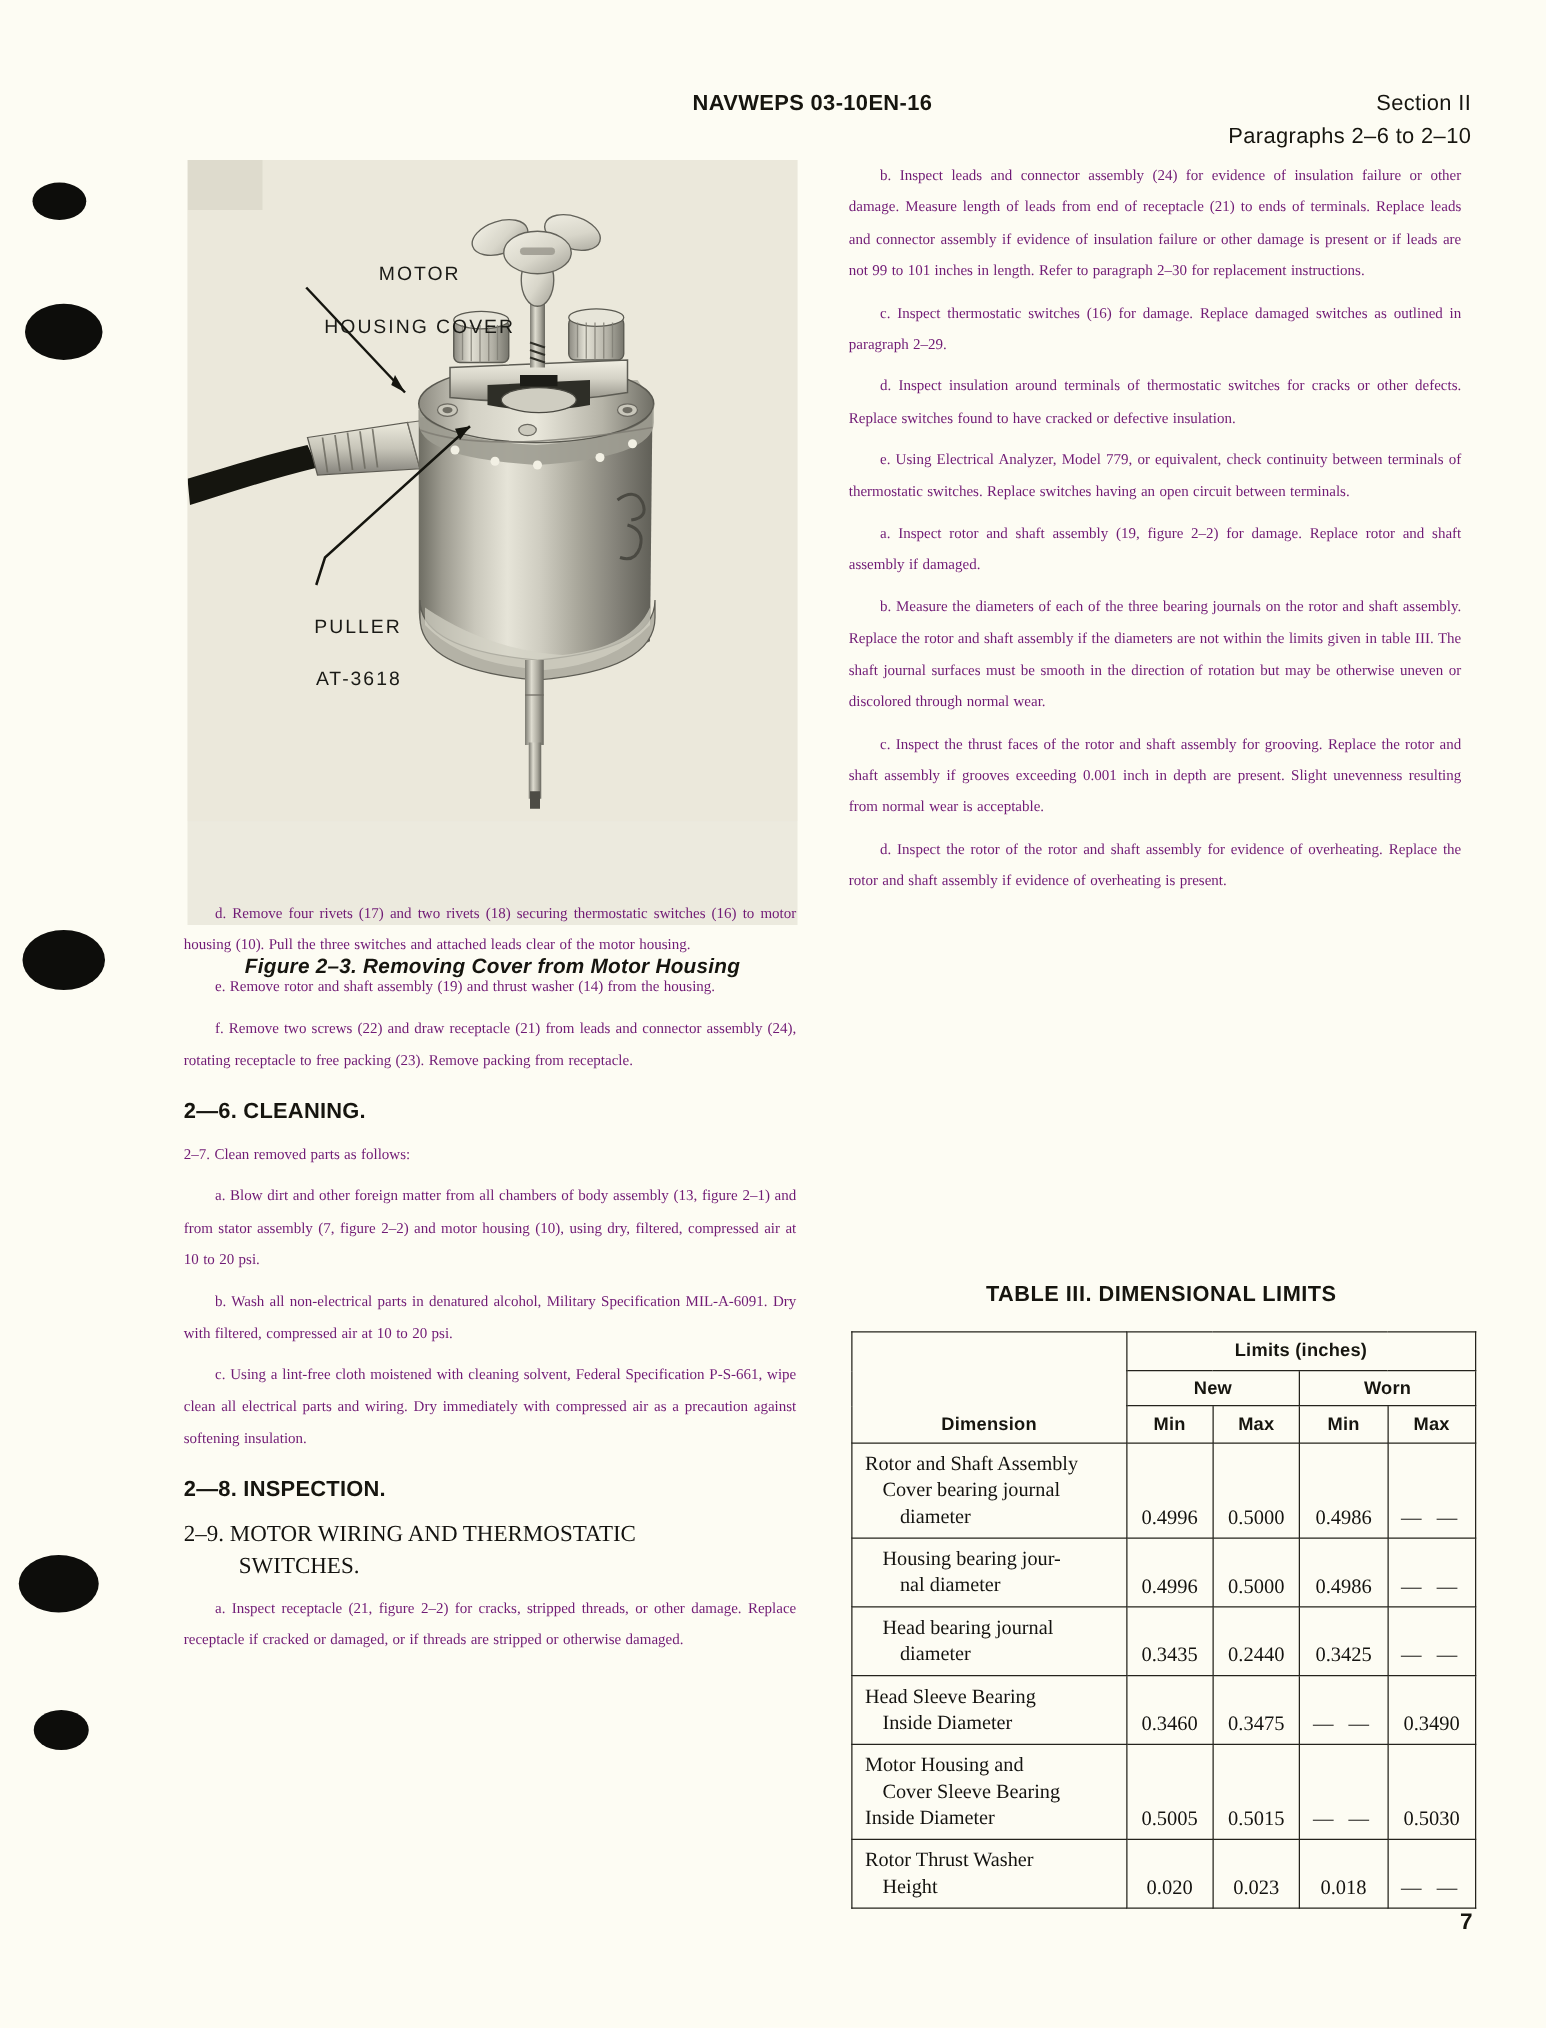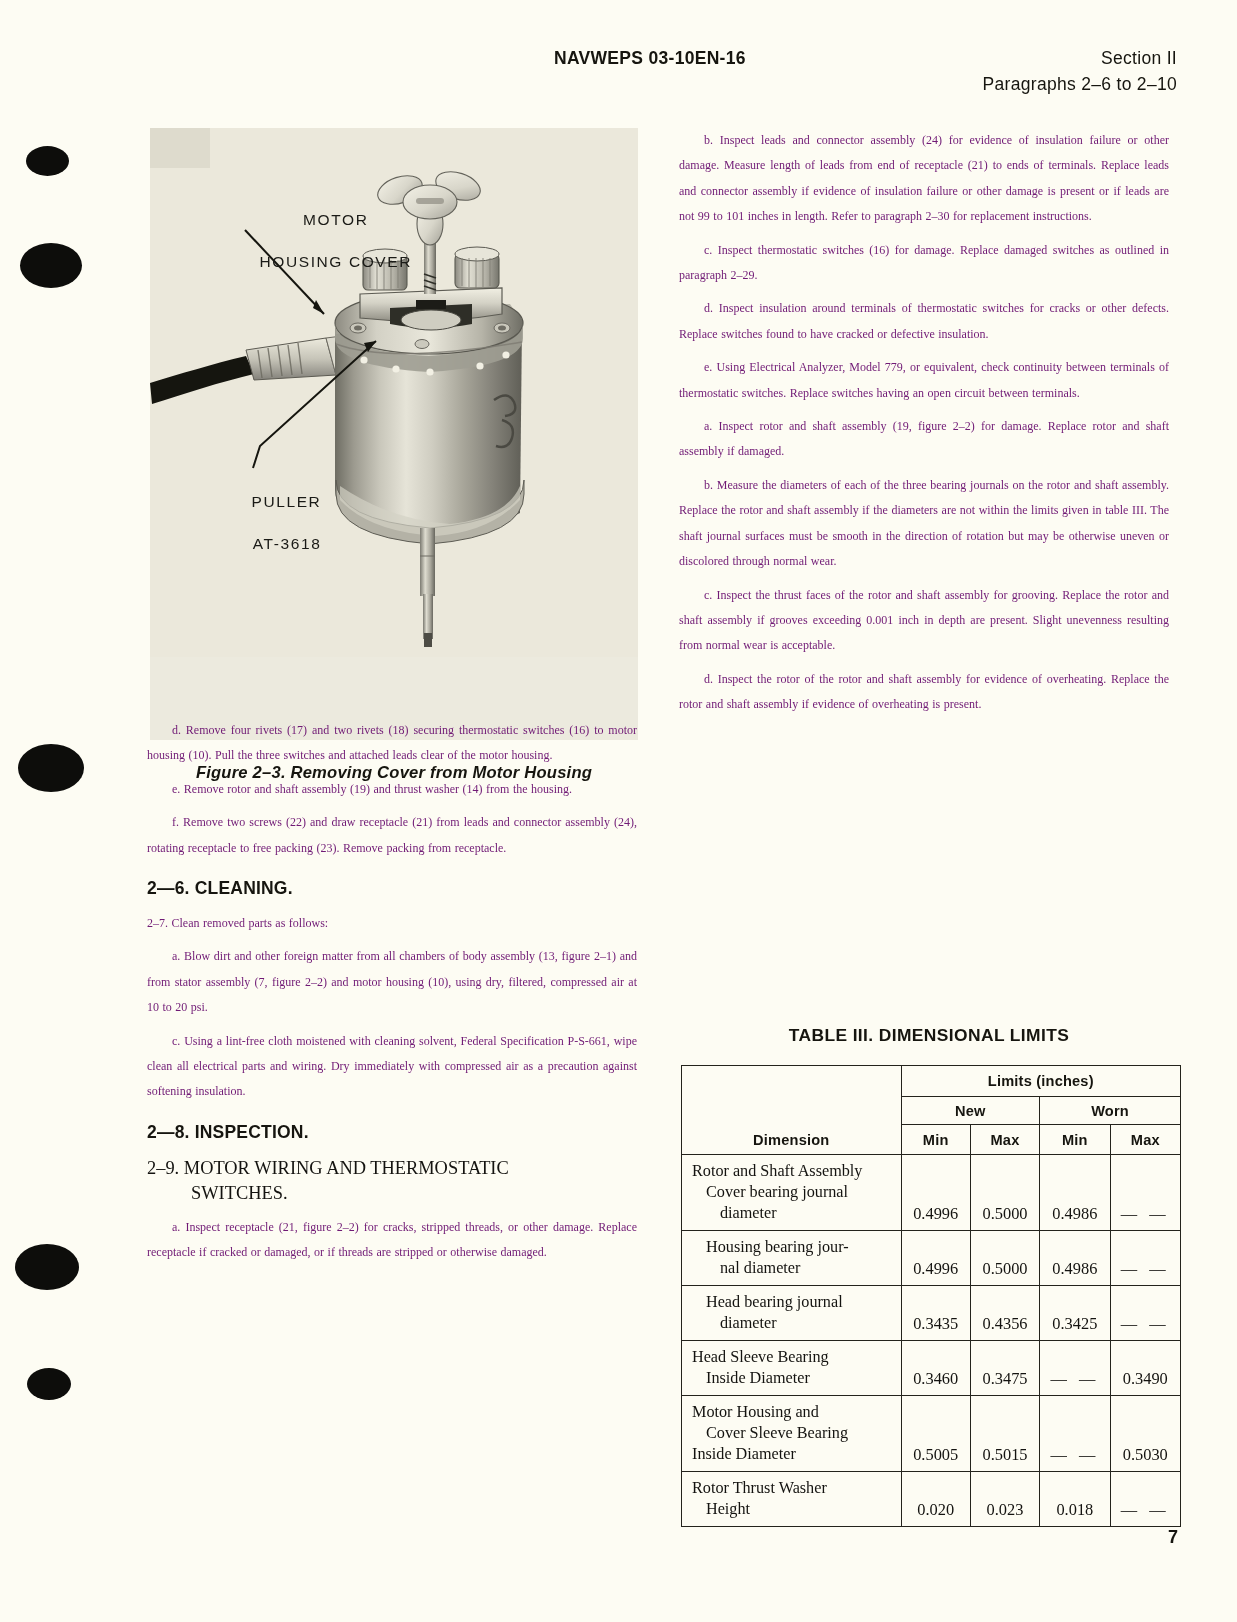--- a/index.html
+++ b/index.html
@@ -26,21 +26,21 @@
   
   .punch {
     position: absolute;
     background: #0d0d0b;
     border-radius: 50%;
   }
 
   
   .hdr {
     position: absolute;
-    top: 48px;
+    top: 72px;
     left: 150px;
     right: 60px;
     height: 60px;
   }
   .hdr-left {
     position: absolute;
     left: 404px;
     top: 0;
     font-family: "Liberation Sans", sans-serif;
     font-weight: bold;
@@ -402,20 +402,21 @@
 </div>
 
 <div class="col col-left" style="top:718px;">
   <p class="body">d. Remove four rivets (17) and two rivets (18) securing thermostatic switches (16) to motor housing (10). Pull the three switches and attached leads clear of the motor housing.</p>
   <p class="body">e. Remove rotor and shaft assembly (19) and thrust washer (14) from the housing.</p>
   <p class="body">f. Remove two screws (22) and draw receptacle (21) from leads and connector assembly (24), rotating receptacle to free packing (23). Remove packing from receptacle.</p>
 
   <h3 class="head-bold">2—6. CLEANING.</h3>
   <p class="body noind">2–7. Clean removed parts as follows:</p>
   <p class="body">a. Blow dirt and other foreign matter from all chambers of body assembly (13, figure 2–1) and from stator assembly (7, figure 2–2) and motor housing (10), using dry, filtered, compressed air at 10 to 20 psi.</p>
+  <p class="body">b. Wash all non-electrical parts in denatured alcohol, Military Specification MIL-A-6091. Dry with filtered, compressed air at 10 to 20 psi.</p>
   <p class="body">c. Using a lint-free cloth moistened with cleaning solvent, Federal Specification P-S-661, wipe clean all electrical parts and wiring. Dry immediately with compressed air as a precaution against softening insulation.</p>
 
   <h3 class="head-bold">2—8. INSPECTION.</h3>
   <h3 class="head-caps">
     <span>2–9. MOTOR WIRING AND THERMOSTATIC</span>
     <span class="ind2">SWITCHES.</span>
   </h3>
   <p class="body">a. Inspect receptacle (21, figure 2–2) for cracks, stripped threads, or other damage. Replace receptacle if cracked or damaged, or if threads are stripped or otherwise damaged.</p>
 </div>
 
@@ -472,21 +473,21 @@
       <td class="num">0.5000</td>
       <td class="num">0.4986</td>
       <td class="num dash">— —</td>
     </tr>
     <tr>
       <td class="dimcell">
         <span class="l2">Head bearing journal</span>
         <span class="l3">diameter</span>
       </td>
       <td class="num">0.3435</td>
-      <td class="num">0.4356</td>
+      <td class="num">0.2440</td>
       <td class="num">0.3425</td>
       <td class="num dash">— —</td>
     </tr>
     <tr>
       <td class="dimcell">
         <span>Head Sleeve Bearing</span>
         <span class="l2">Inside Diameter</span>
       </td>
       <td class="num">0.3460</td>
       <td class="num">0.3475</td>

